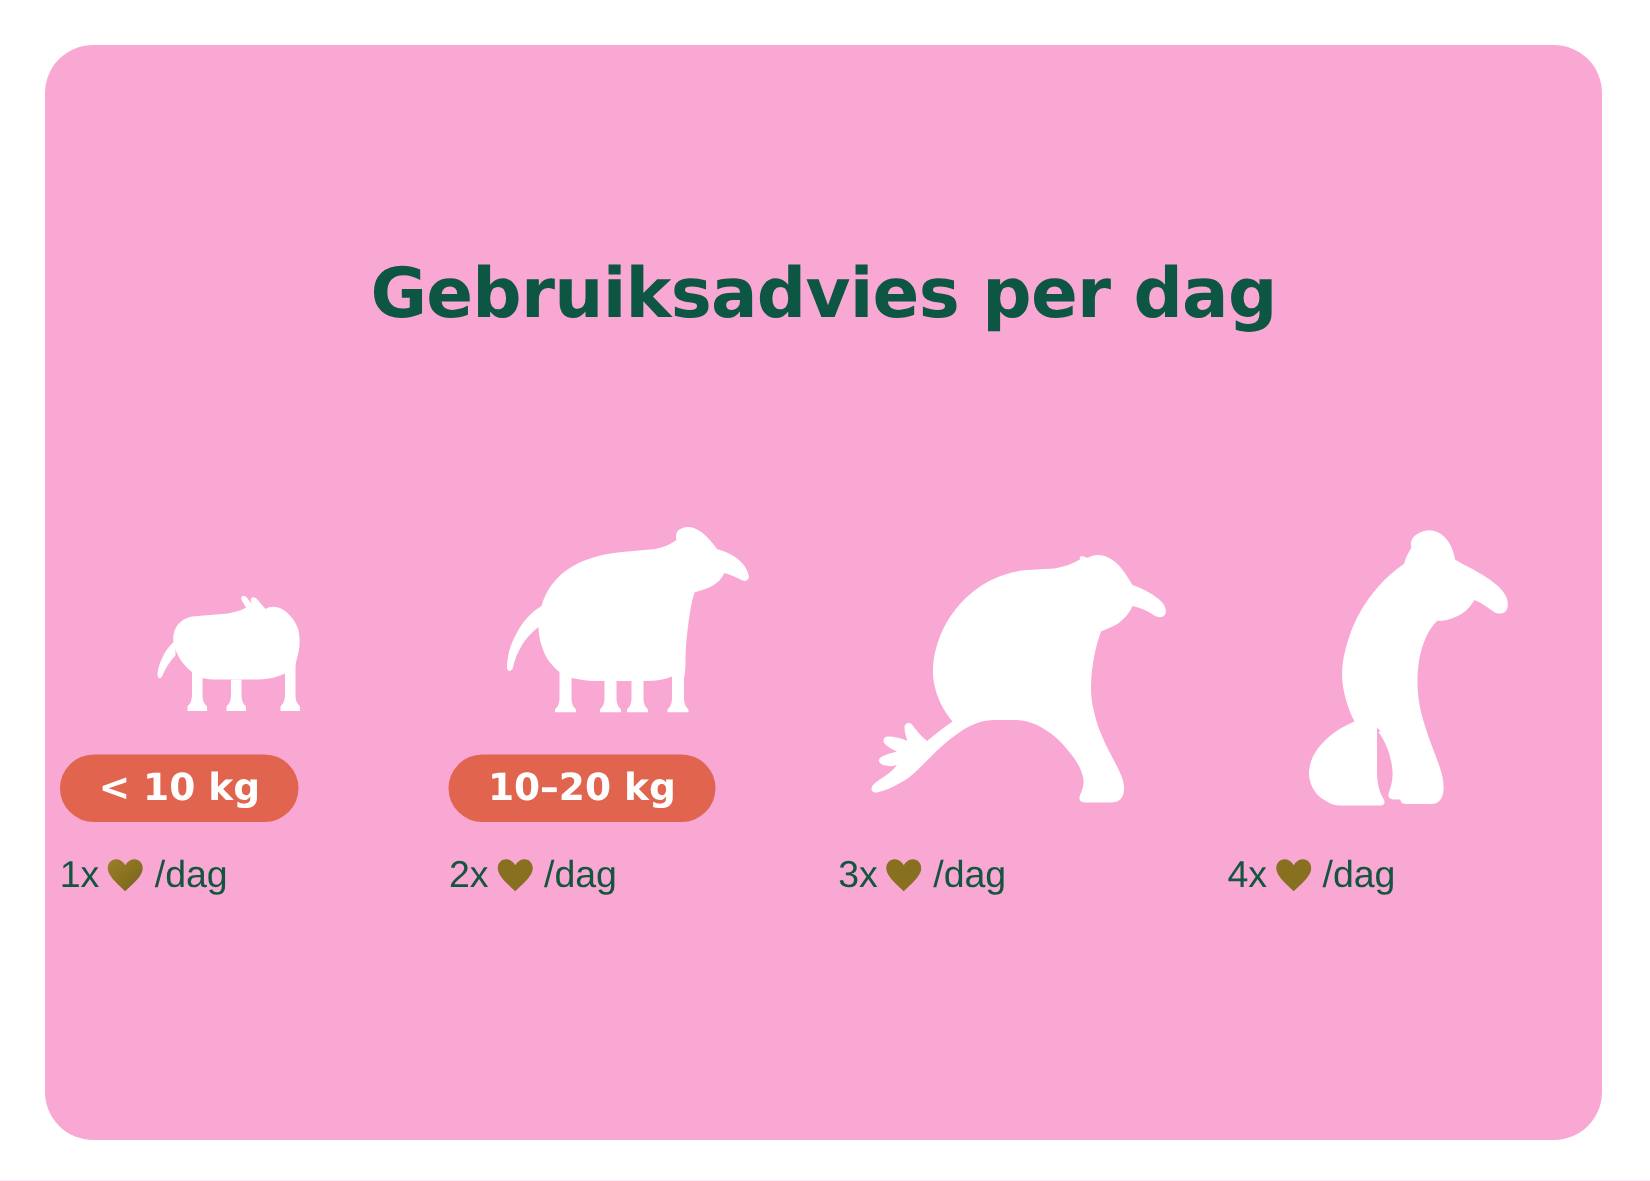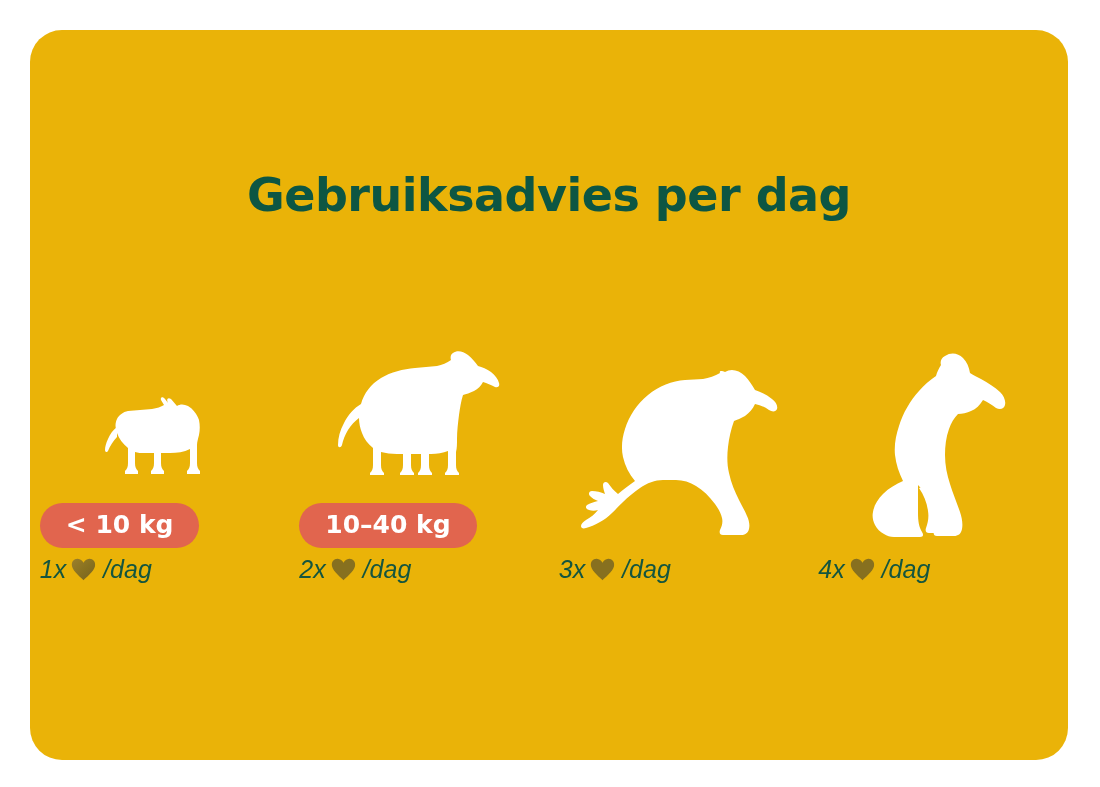--- a/index.html
+++ b/index.html
@@ -13,21 +13,21 @@
     font-family: "Liberation Sans", "DejaVu Sans", sans-serif;
     overflow: hidden;
   }
 
   #feeding-card {
     position: absolute;
     left: 30px;
     top: 30px;
     width: 1038px;
     height: 730px;
-    background: #eab308;
+    background: #f9a8d4;
     border-radius: 32px;
     box-sizing: border-box;
   }
 
   #card-title {
     position: absolute;
     left: 0;
     top: 138px;
     width: 100%;
     text-align: center;
@@ -75,29 +75,28 @@
     border-radius: 999px;
     font-size: 25px;
     font-weight: 700;
     padding: 9px 26px 11px 26px;
     line-height: 1;
     white-space: nowrap;
     font-family: "DejaVu Sans", "Liberation Sans", sans-serif;
   }
 
   .dose-line {
-    margin-top: 9px;
+    margin-top: 23px;
     display: flex;
     flex-direction: row;
     align-items: center;
     color: #14553f;
     font-size: 25px;
     line-height: 1;
     white-space: nowrap;
-    font-style: italic;
   }
 
   .dose-count {
     letter-spacing: 0px;
   }
 
   .kibble-heart {
     margin: 0 7px 0 5px;
     display: inline-flex;
     align-items: center;
@@ -144,21 +143,21 @@
     </div>
 
     <div class="size-column">
       <div class="dog-area">
         <svg width="165" height="124" viewBox="0 0 165 124" aria-hidden="true">
           <path fill="#ffffff" d="M116 2 C120 -1 126 0 131 4 C135 7 138 11 141 15 C145 16 150 18 154 21 C158 24 161 28 162 32 C163 35 161 37 158 36 C154 34 150 32 146 31 C144 35 141 38 137 40 C133 42 129 43 126 44 C124 50 123 57 122 64 C121 72 120 80 120 88 C120 93 120 97 119 101 L119 114 C119 118 120 120 122 122 L122 124 L108 124 L108 122 C110 120 111 118 111 114 L111 100 C106 102 100 103 94 103 L60 103 C54 103 49 102 44 101 L44 114 C44 118 45 120 47 122 L47 124 L33 124 L33 122 C35 120 36 118 36 114 L36 97 C31 93 27 88 25 82 C23 77 22 72 22 67 C18 70 14 74 11 79 C8 84 6 89 5 94 C4 97 1 97 1 94 C1 87 3 79 7 72 C11 64 17 57 24 53 C27 42 34 33 44 27 C54 21 66 18 78 17 L100 15 C105 14 110 12 114 9 C113 6 114 3 116 2 Z"></path>
           <path fill="#ffffff" d="M74 103 L74 114 C74 118 75 120 77 122 L77 124 L63 124 L63 122 C65 120 66 118 66 114 L66 103 Z"></path>
           <path fill="#ffffff" d="M92 101 L92 114 C92 118 93 120 95 122 L95 124 L81 124 L81 122 C83 120 84 118 84 114 L84 101 Z"></path>
         </svg>
       </div>
-      <div class="weight-badge">10–40 kg</div>
+      <div class="weight-badge">10–20 kg</div>
       <div class="dose-line">
         <span class="dose-count">2x</span>
         <span class="kibble-heart">
           <svg width="25" height="23" viewBox="0 0 25 23" aria-hidden="true">
             <path fill="#87701f" d="M12.5 22.2 C11 20.4 2 13.6 1 8.2 C0.1 3.6 3.3 0.6 6.7 0.8 C9.3 1 11.4 2.7 12.5 4.8 C13.6 2.7 15.7 1 18.3 0.8 C21.7 0.6 24.9 3.6 24 8.2 C23 13.6 14 20.4 12.5 22.2 Z"></path>
           </svg>
         </span>
         <span class="dose-unit">/dag</span>
       </div>
     </div>

